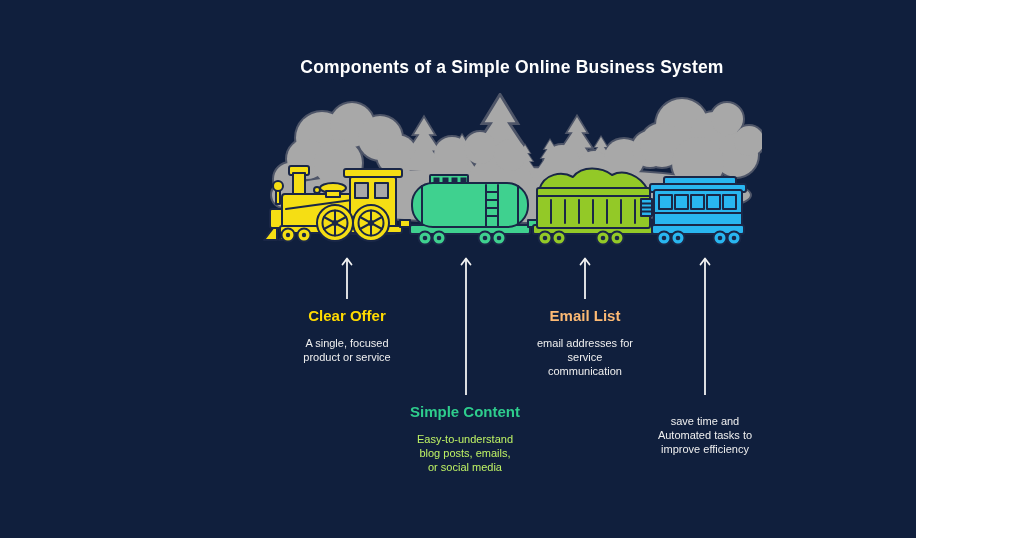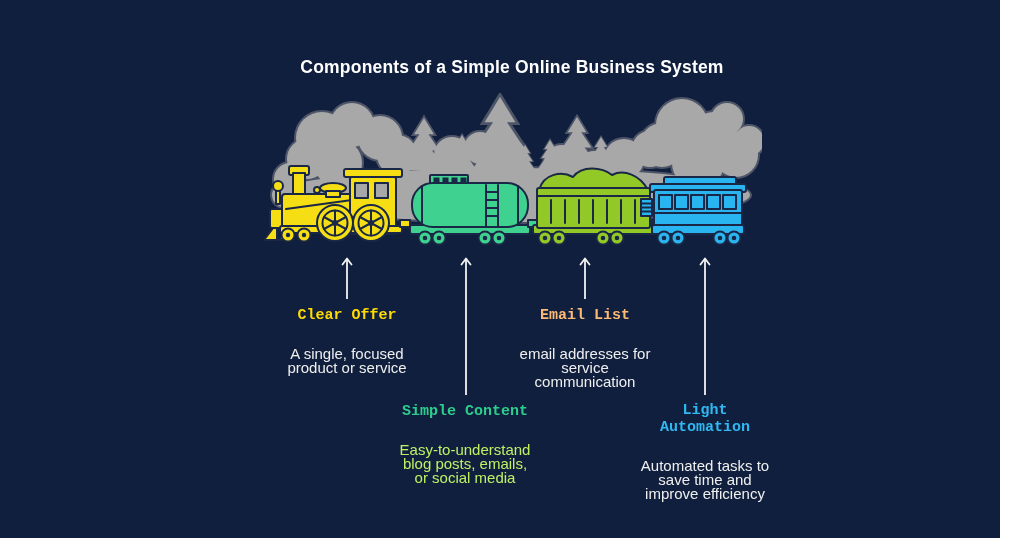--- a/index.html
+++ b/index.html
@@ -1,33 +1,33 @@
 <!DOCTYPE html>
 <html><head>
 <meta charset="utf-8">
 <style>
   html,body{margin:0;padding:0;}
   .canvas{
     position:relative;
-    width:1000px;height:538px;
+    width:916px;height:538px;
     overflow:hidden;
     font-family:"Liberation Sans","DejaVu Sans",sans-serif;
     background:#101F3D;
   }
   .title{
     position:absolute;left:0;top:57px;width:1024px;
     text-align:center;
     font-size:17.5px;font-weight:bold;letter-spacing:.2px;
     color:#FFFFFF;margin:0;
   }
   .scene{position:absolute;left:262px;top:93px;width:500px;height:160px;}
   .arrow{position:absolute;width:12px;overflow:visible;color:#F2F2F2;}
   .label-block{position:absolute;width:170px;text-align:center;}
-  .label-heading{font-size:15px;font-weight:bold;line-height:17px;font-family:Liberation Mono, monospace;}
-  .label-desc{margin-top:23px;font-size:15px;line-height:13.8px;color:#EFEFEF;}
+  .label-heading{font-size:15px;font-weight:bold;line-height:17px;}
+  .label-desc{margin-top:13px;font-size:11px;line-height:13.8px;color:#EFEFEF;}
 </style>
 </head>
 <body>
 
 <div class="canvas" style="background: rgb(16, 31, 61);">
 
   <h1 class="title" style="color: rgb(255, 255, 255);">Components of a Simple Online Business System</h1>
 
   <svg class="scene" viewBox="0 0 500 160">
     <defs>
@@ -209,24 +209,20 @@
       <div>Email List</div>
     </div>
     <div class="label-desc" style="color: rgb(239, 239, 239);">
       <div>email addresses for</div>
       <div>service</div>
       <div>communication</div>
     </div>
   </div>
 
   <div class="label-block" style="left:620px;top:402px;">
-    <div class="label-heading" style="color: rgb(47, 185, 243);">
-      <div>Light</div>
-      <div>Automation</div>
-    </div>
     <div class="label-desc" style="color: rgb(239, 239, 239);">
+      <div>save time and</div>
       <div>Automated tasks to</div>
-      <div>save time and</div>
       <div>improve efficiency</div>
     </div>
   </div>
 
 </div>
 
 </body></html>

